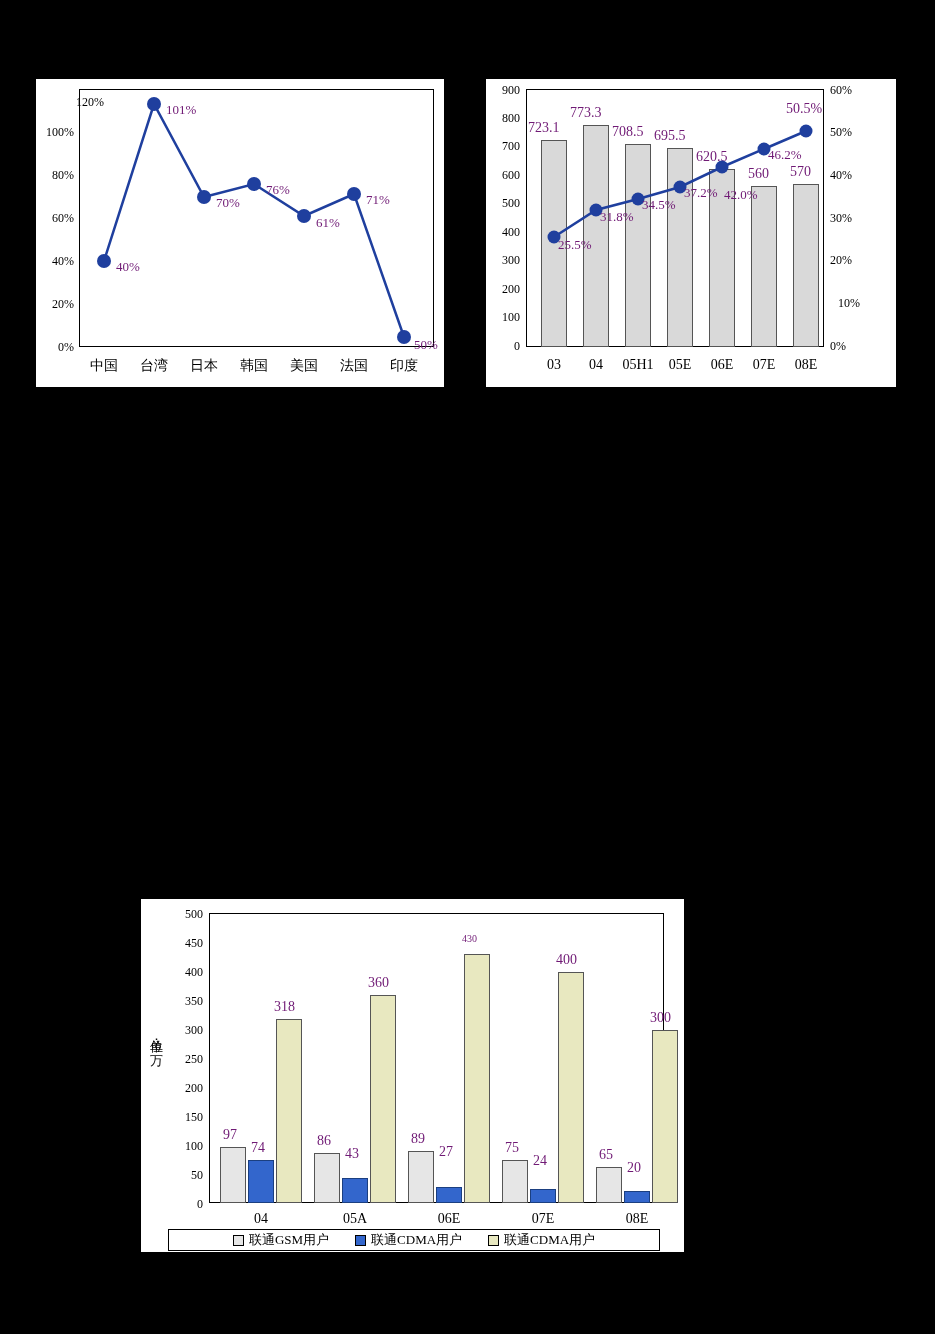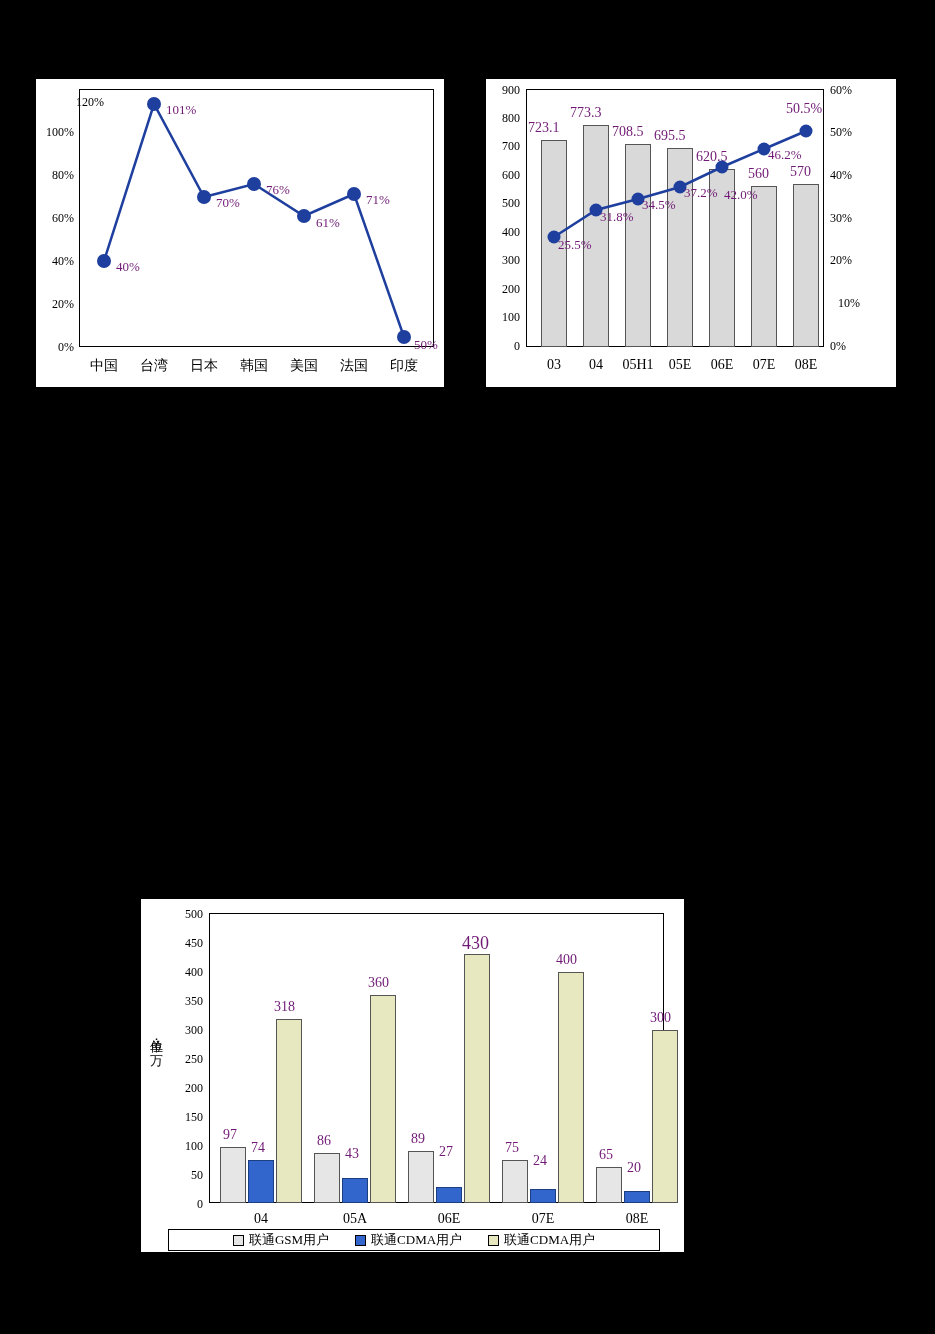--- a/index.html
+++ b/index.html
@@ -154,21 +154,21 @@
   <div class="bar" style="left:229px;top:96px;width:26px;height:208px;background:#e8e8c0;border:1px solid #555;"></div>
   <div class="dlabel" style="left:176px;top:234px;font-size:14px;">86</div>
   <div class="dlabel" style="left:204px;top:247px;font-size:14px;">43</div>
   <div class="dlabel" style="left:227px;top:76px;font-size:14px;">360</div>
 
   <div class="bar" style="left:267px;top:252px;width:26px;height:52px;background:#e6e6e6;border:1px solid #555;"></div>
   <div class="bar" style="left:295px;top:288px;width:26px;height:16px;background:#3366cc;border:1px solid #1b3f80;"></div>
   <div class="bar" style="left:323px;top:55px;width:26px;height:249px;background:#e8e8c0;border:1px solid #555;"></div>
   <div class="dlabel" style="left:270px;top:232px;font-size:14px;">89</div>
   <div class="dlabel" style="left:298px;top:245px;font-size:14px;">27</div>
-  <div class="dlabel" style="left:321px;top:34px;font-size:18px;">430</div>
+  <div class="dlabel" style="left:321px;top:34px;font-size:10px;">430</div>
 
   <div class="bar" style="left:361px;top:261px;width:26px;height:43px;background:#e6e6e6;border:1px solid #555;"></div>
   <div class="bar" style="left:389px;top:290px;width:26px;height:14px;background:#3366cc;border:1px solid #1b3f80;"></div>
   <div class="bar" style="left:417px;top:73px;width:26px;height:231px;background:#e8e8c0;border:1px solid #555;"></div>
   <div class="dlabel" style="left:364px;top:241px;font-size:14px;">75</div>
   <div class="dlabel" style="left:392px;top:254px;font-size:14px;">24</div>
   <div class="dlabel" style="left:415px;top:53px;font-size:14px;">400</div>
 
   <div class="bar" style="left:455px;top:268px;width:26px;height:36px;background:#e6e6e6;border:1px solid #555;"></div>
   <div class="bar" style="left:483px;top:292px;width:26px;height:12px;background:#3366cc;border:1px solid #1b3f80;"></div>

